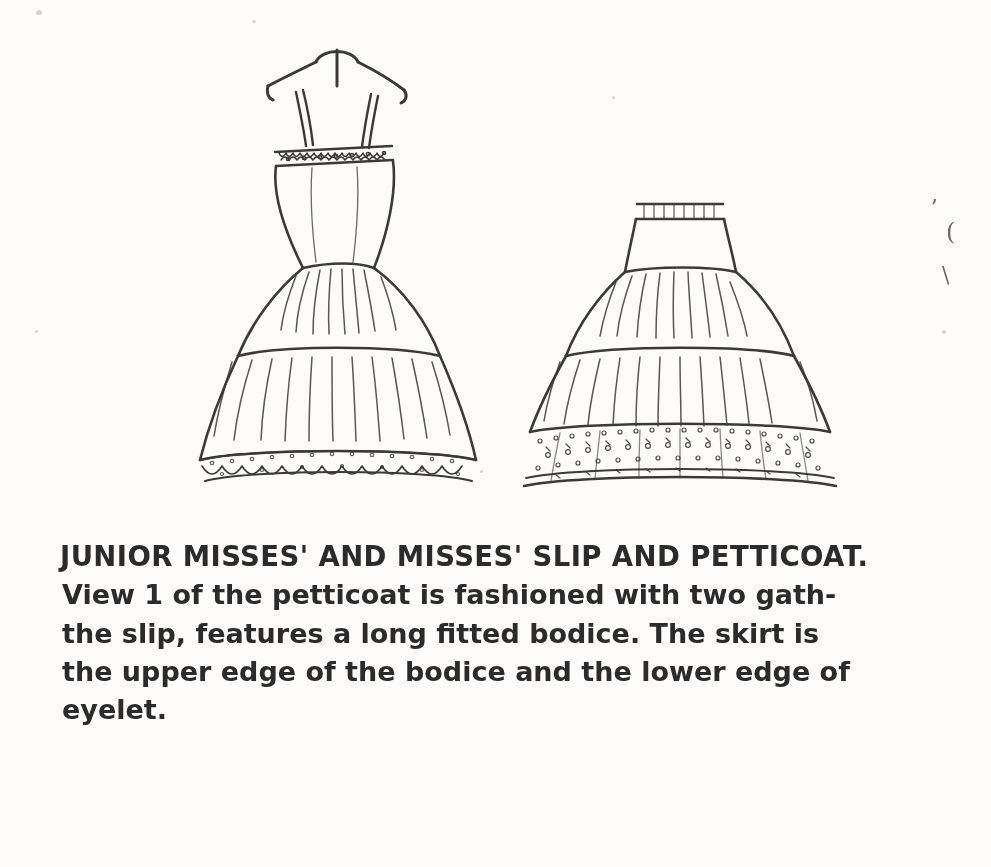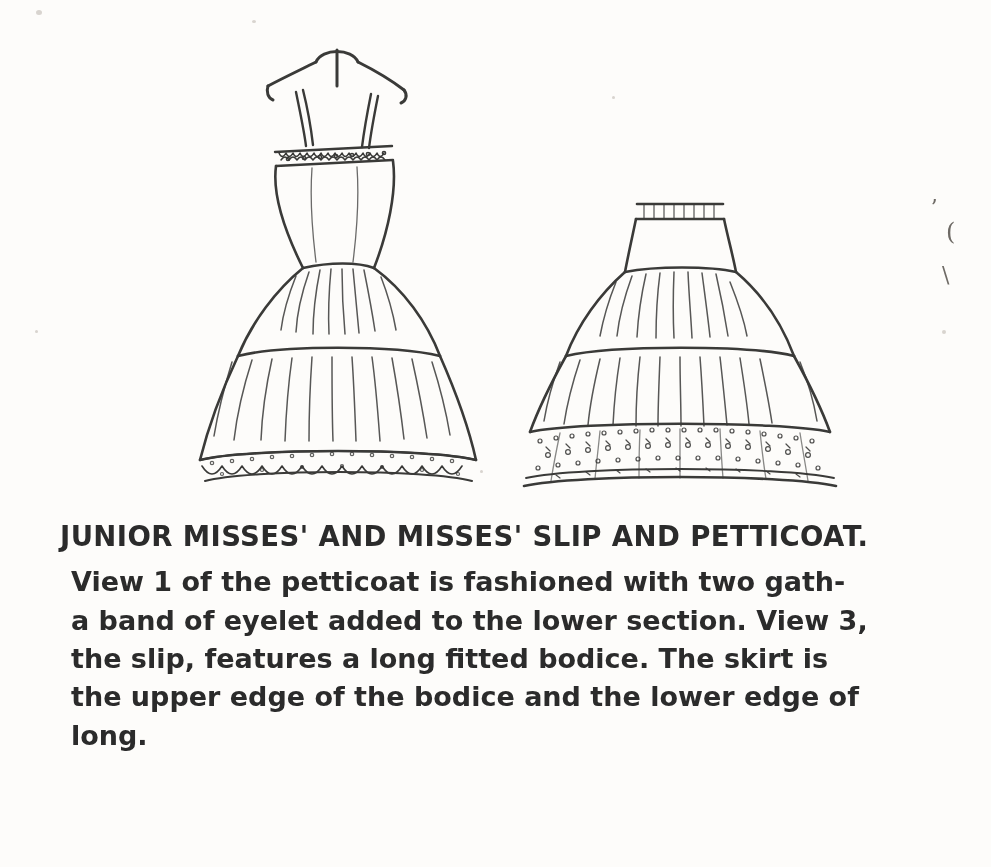--- a/index.html
+++ b/index.html
@@ -30,40 +30,40 @@
     top: 0;
     width: 991px;
     height: 505px;
   }
   .illustration-area svg {
     display: block;
   }
   .caption-block {
     position: absolute;
     left: 60px;
-    top: 520px;
+    top: 540px;
     width: 900px;
   }
   .caption-title {
     font-family: "DejaVu Sans", sans-serif;
     font-weight: bold;
     font-size: 27.5px;
     letter-spacing: .4px;
     color: #2b2b2b;
     line-height: 1.18;
     margin: 0 0 4px 0;
     white-space: nowrap;
   }
   .caption-body {
     font-family: "DejaVu Sans", sans-serif;
     font-weight: bold;
     font-size: 27px;
     color: #2b2b2b;
     line-height: 1.42;
-    margin: 11px;
+    margin: 2px;
   }
   .caption-line {
     display: block;
     white-space: nowrap;
   }
   .edge-mark {
     position: absolute;
     color: #6e6a65;
     font-family: "DejaVu Serif", serif;
   }
@@ -311,20 +311,19 @@
           </g>
         </g>
       </g>
     </svg>
   </div>
 
   <div class="caption-block">
     <h1 class="caption-title">JUNIOR MISSES' AND MISSES' SLIP AND PETTICOAT.</h1>
     <p class="caption-body">
       <span class="caption-line">View 1 of the petticoat is fashioned with two gath-</span>
-      <span class="caption-line">a band of eyelet added to the lower section. View 3,</span>
       <span class="caption-line">the slip, features a long fitted bodice. The skirt is</span>
       <span class="caption-line">the upper edge of the bodice and the lower edge of</span>
-      <span class="caption-line">long.</span>
+      <span class="caption-line">eyelet.</span>
     </p>
   </div>
 
 </div>
 
 </body></html>

